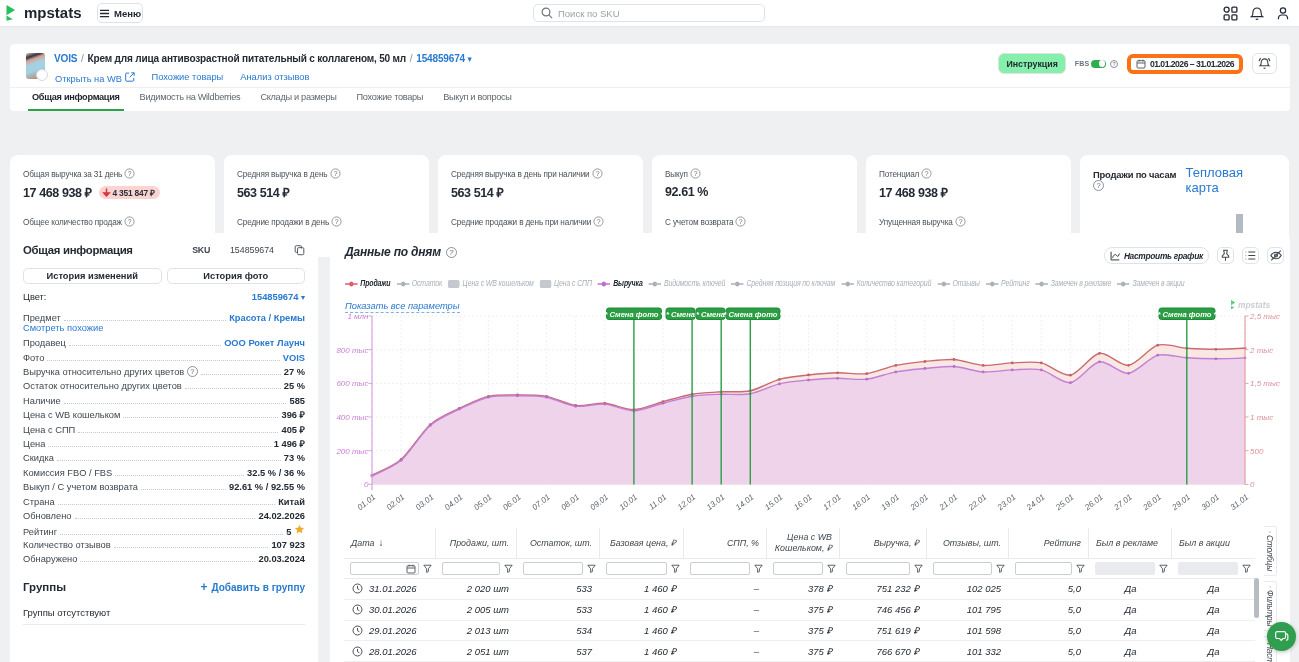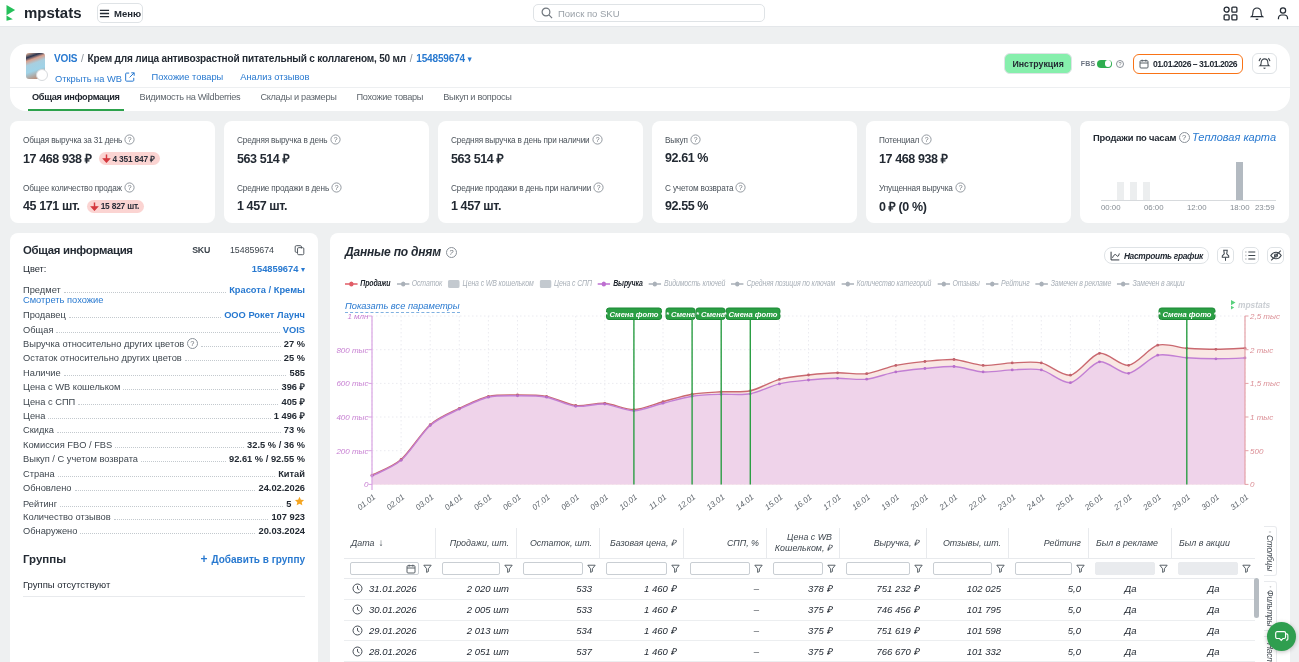--- a/index.html
+++ b/index.html
@@ -13,52 +13,52 @@
 
 .topbar { position:absolute; left:0; top:0; width:1299px; height:27px; background:#fff; border-bottom:1px solid #e4e7ea; z-index:5; }
 .logo { position:absolute; left:5px; top:4px; display:flex; align-items:center; gap:4px; }
 .logo b { font-size:15px; letter-spacing:0; color:#20262e; }
 .menubtn { position:absolute; left:97px; top:3px; width:46px; height:20px; border:1px solid #dfe3e6; border-radius:5px; background:#fff; display:flex; align-items:center; justify-content:center; gap:4px; font-size:9.5px; font-weight:bold; }
 .searchbox { position:absolute; left:533px; top:4px; width:232px; height:18px; border:1px solid #dfe3e6; border-radius:5px; background:#fff; display:flex; align-items:center; gap:5px; padding:0 7px; }
 .searchbox span { color:#9aa1a8; font-size:9.5px; }
 .topicons { position:absolute; right:9px; top:0; height:27px; display:flex; align-items:center; gap:12px; }
 
 
-.headcard { position:absolute; left:10px; top:44px; width:1280px; height:67px; background:#fff; border-radius:16px; }
+.headcard { position:absolute; left:10px; top:44px; width:1280px; height:67px; background:#fff; border-radius:4px; }
 .pimg { position:absolute; left:16px; top:9px; width:19px; height:26px; border-radius:3px; background:linear-gradient(160deg,#caa18d 4%,#2a3550 16%,#d9a08d 26%,#a8cfe0 40%,#9fd3e8 62%,#b9917e 88%,#caa18d 100%); }
 .pimg:after { content:""; position:absolute; right:-3px; bottom:-2px; width:10px; height:10px; background:#fff; border-radius:50%; border:1px solid #d7dadd; }
 .titlerow { position:absolute; left:44px; top:8px; font-size:10.6px; letter-spacing:-0.2px; font-weight:bold; white-space:nowrap; transform:scaleX(.95); transform-origin:0 50%; }
 .titlerow .blue { color:#2879d0; }
 .titlerow .sep { color:#8a9199; font-weight:normal; margin:0 4px; }
 .titlerow .chev { color:#2879d0; font-size:9px; font-weight:normal; }
 .linksrow { position:absolute; left:45px; top:28px; font-size:9.3px; display:flex; gap:17px; }
 .hctrl { position:absolute; right:13px; top:9px; display:flex; align-items:center; gap:9px; }
 .instrbtn { border:1px solid #dfe3e6; border-radius:6px; height:21px; padding:0 7px; display:flex; align-items:center; font-size:8.8px; font-weight:bold; background:#86efac; }
 .fbs { font-size:7px; color:#6a7280; font-weight:bold; letter-spacing:.2px; margin-right:-7px; }
 .toggle { width:14.5px; height:8px; border-radius:4px; background:#2eae4f; position:relative; margin-right:-5px; }
 .toggle:after { content:""; position:absolute; right:0.8px; top:0.8px; width:6.4px; height:6.4px; border-radius:50%; background:#fff; }
-.datebox { border:1px solid #f97316; border-radius:6px; height:20px; padding:0 5px; display:flex; align-items:center; gap:4px; font-size:8.6px; letter-spacing:-0.5px; font-weight:bold; color:#232a33; background:#fff; }
+.datebox { border:4px solid #f97316; border-radius:6px; height:20px; padding:0 5px; display:flex; align-items:center; gap:4px; font-size:8.6px; letter-spacing:-0.5px; font-weight:bold; color:#232a33; background:#fff; }
 .bellbtn { border:1px solid #dfe3e6; border-radius:6px; width:25px; height:21px; display:flex; align-items:center; justify-content:center; background:#fff; }
 .tabs { position:absolute; left:18px; bottom:0; display:flex; gap:12px; font-size:9.2px; letter-spacing:-0.3px; color:#5f666d; }
 .tab { padding:6px 4px 7px; }
 .tab.active { color:#20262e; font-weight:bold; border-bottom:2px solid #2da24c; }
 .headcard .tabsline { position:absolute; left:0; right:0; bottom:23px; border-top:1px solid #edeff1; }
 
 
 .stats { position:absolute; left:10px; top:121px; width:1279px; height:102px; display:flex; justify-content:space-between; }
-.card { width:205px; height:102px; background:#fff; border-radius:8px; padding:13px 13px 0; position:relative; }
+.card { width:205px; height:102px; background:#fff; border-radius:8px; padding:13px 13px 0; position:relative;margin-top:34px; }
 .clabel { font-size:8.2px; letter-spacing:-0.15px; color:#4a525a; white-space:nowrap; line-height:10px; }
 .clabel .q { transform:scale(.92); }
 .cval { font-size:12.5px; letter-spacing:-0.4px; font-weight:bold; margin-top:5px; height:14px; display:flex; align-items:center; gap:7px; white-space:nowrap; }
 .clabel.l2 { margin-top:17px; }
 .badge { background:#fbd4d2; border-radius:7px; height:13px; padding:0 5px 0 3px; display:flex; align-items:center; gap:2px; font-size:8.4px; letter-spacing:-0.2px; font-weight:bold; color:#2a2e39; }
 .card.chours { width:209px; padding:10px 13px 0; }
 .chrow { display:flex; justify-content:space-between; align-items:center; }
 .chtitle { font-size:9.4px; font-weight:bold; letter-spacing:-0.2px; }
-.heat { font-size:11px;font-style:italic; }
+.heat { font-size:13px; }
 .chours svg { margin-top:-3px; margin-left:-5px; }
 
 
 .left { position:absolute; left:10px; top:233px; width:308px; height:429px; background:#fff; border-radius:8px 8px 0 0; padding:11px 13px; overflow:hidden; }
 .ltitle { display:flex; justify-content:space-between; align-items:center; }
 .ltitle b { font-size:11.4px; letter-spacing:-0.3px; }
 .sku { font-size:8.8px; color:#3c444c; display:flex; align-items:center; gap:20px; }
 .sku b { font-size:8.8px; }
 .histbtns { display:flex; gap:5px; margin-top:12px; }
 .histbtns span { flex:1; height:16px; border:1px solid #dfe3e6; border-radius:5px; display:flex; align-items:center; justify-content:center; font-size:9.3px; font-weight:bold; }
@@ -264,37 +264,41 @@
   </div>
 
 <div class="left">
   <div class="ltitle">
       <b>Общая информация</b>
       <span class="sku"><b>SKU</b> 154859674 <svg width="11" height="12" viewBox="0 0 14 15" fill="none" stroke="#4a525a" stroke-width="1.2">
           <rect x="4.5" y="4.5" width="8" height="9" rx="1.5"></rect>
           <path d="M9.5 4.5v-2a1.5 1.5 0 0 0-1.5-1.5H3A1.5 1.5 0 0 0 1.5 2.5V8A1.5 1.5 0 0 0 3 9.5h1.5" transform="translate(0,1)"></path>
         </svg></span>
     </div>
+  <div class="histbtns">
+      <span>История изменений</span>
+      <span>История фото</span>
+    </div>
   <div class="colorrow">
       <span>Цвет:</span>
       <span><a class="lnk" style="font-weight:bold">154859674</a> <span style="color:#2879d0;font-size:8px">▾</span></span>
     </div>
   <div class="prow first">
       <span class="pl">Предмет</span>
       <span class="dots"></span>
       <span class="vb">Красота / Кремы</span>
     </div>
     <div class="subrow"><a class="lnk">Смотреть похожие</a></div>
     <div class="prow aftersub">
       <span class="pl">Продавец</span>
       <span class="dots"></span>
       <span class="vb">ООО Рокет Лаунч</span>
     </div>
     <div class="prow">
-      <span class="pl">Общая</span>
+      <span class="pl">Фото</span>
       <span class="dots"></span>
       <span class="vb">VOIS</span>
     </div>
     <div class="prow">
       <span class="pl">Выручка относительно других цветов <span class="q qs">?</span></span>
       <span class="dots"></span>
       <span class="v">27 %</span>
     </div>
     <div class="prow">
       <span class="pl">Остаток относительно других цветов</span>

